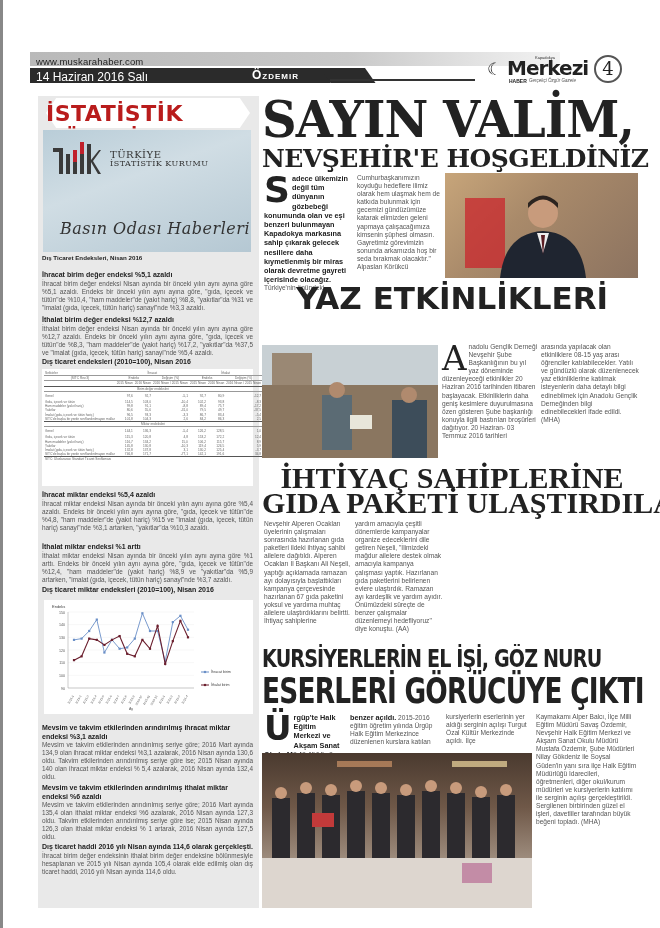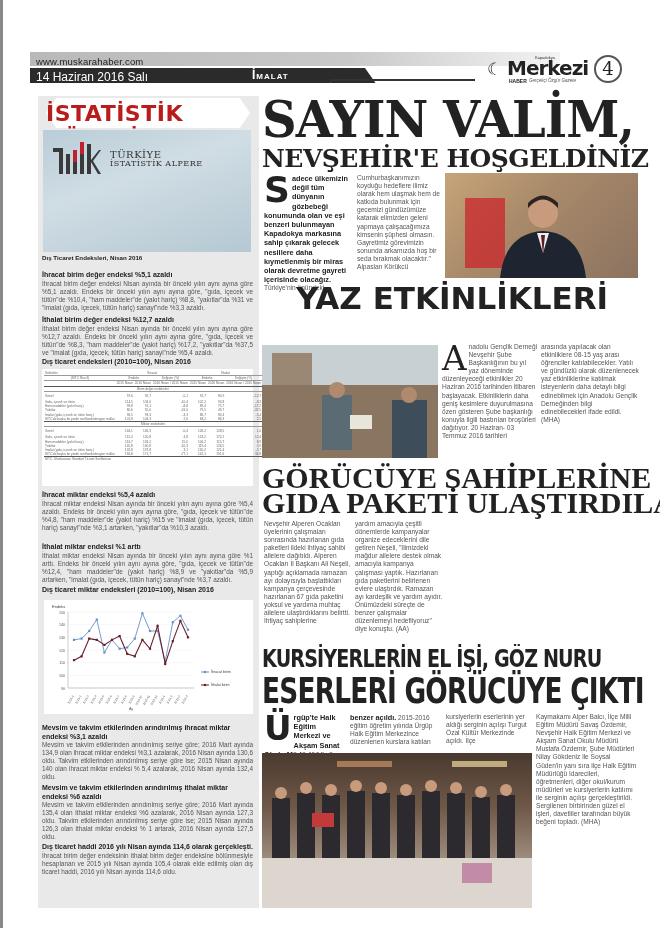--- a/index.html
+++ b/index.html
@@ -83,21 +83,21 @@
 <body>
 
 <div class="page">
   <div class="left-rule"></div>
 
   <div class="hdr-band"></div>
   <div class="hdr-url">www.muskarahaber.com</div>
   <div class="hdr-black"></div>
   <div class="hdr-black2"></div>
   <div class="hdr-date">14 Haziran 2016 Salı</div>
-  <div class="hdr-section">İmalat</div>
+  <div class="hdr-section">Özdemir</div>
   <div class="hdr-line"></div>
   <div class="logo">
     <span class="logo-swirl">☾</span>
     <span class="logo-small">Kapadokya</span>
     <span class="logo-name">Merkezi</span>
     <span class="logo-haber">HABER</span>
     <span class="logo-sub">Gerçekçi Özgür Gazete</span>
   </div>
   <div class="page-num">4</div>
 
@@ -110,21 +110,22 @@
     <rect x="6" y="8" width="4" height="26" fill="#3a3a3a"></rect>
     <rect x="13" y="14" width="4" height="20" fill="#3a3a3a"></rect>
     <rect x="20" y="10" width="4" height="24" fill="#c0202b"></rect>
     <rect x="20" y="22" width="4" height="12" fill="#3a3a3a"></rect>
     <rect x="27" y="2" width="4" height="32" fill="#c0202b"></rect>
     <rect x="27" y="14" width="4" height="20" fill="#3a3a3a"></rect>
     <rect x="34" y="4" width="4" height="30" fill="#3a3a3a"></rect>
     <polygon points="38,20 46,10 48,10 40,21 48,34 45,34 38,22" fill="#3a3a3a"></polygon>
   </svg>
   <div class="tuik-t1">TÜRKİYE</div>
-  <div class="tuik-t2">İSTATİSTİK ALPERE</div>
+  <div class="tuik-t2">İSTATİSTİK KURUMU</div>
+  <div class="basin">Basın Odası Haberleri</div>
 
   <div class="lhd" style="top:254px;font-size:6.2px;">Dış Ticaret Endeksleri, Nisan 2016</div>
 
   <div class="lhd" style="top:271px;">İhracat birim değer endeksi %5,1 azaldı</div>
   <div class="ltext" style="top:280px;">İhracat birim değer endeksi Nisan ayında bir önceki yılın aynı ayına göre %5,1 azaldı. Endeks bir önceki yılın aynı ayına göre, "gıda, içecek ve tütün"de %10,4, "ham maddeler"de (yakıt hariç) %8,8, "yakıtlar"da %31 ve "imalat (gıda, içecek, tütün hariç) sanayi"nde %3,3 azaldı.</div>
   <div class="lhd" style="top:316px;">İthalat birim değer endeksi %12,7 azaldı</div>
   <div class="ltext" style="top:325px;">İthalat birim değer endeksi Nisan ayında bir önceki yılın aynı ayına göre %12,7 azaldı. Endeks bir önceki yılın aynı ayına göre, "gıda, içecek ve tütün"de %8,3, "ham maddeler"de (yakıt hariç) %17,2, "yakıtlar"da %37,5 ve "imalat (gıda, içecek, tütün hariç) sanayi"nde %5,4 azaldı.</div>
   <div class="lhd" style="top:358px;">Dış ticaret endeksleri (2010=100), Nisan 2016</div>
 
   <div class="tbl-box"></div>
@@ -400,21 +401,21 @@
       <rect x="88" y="70" width="22" height="14" fill="#e8e6da"></rect>
       <rect x="130" y="55" width="35" height="58" fill="#3d4d5a"></rect>
       <circle cx="147" cy="50" r="8" fill="#b08a6e"></circle>
     </svg>
   </div>
   <div class="rtext" style="left:442px;top:343px;width:96px;">
     <span class="dropcap-serif">A</span><span>nadolu Gençlik Derneği Nevşehir Şube Başkanlığının bu yıl yaz döneminde düzenleyeceği etkinlikler 20 Haziran 2016 tarihinden itibaren başlayacak. Etkinliklerin daha geniş kesimlere duyurulmasına özen gösteren Şube başkanlığı konuyla ilgili bastırılan broşürleri dağıtıyor. 20 Haziran- 03 Temmuz 2016 tarihleri</span>
   </div>
   <div class="rtext" style="left:541px;top:343px;width:98px;">arasında yapılacak olan etkinliklere 08-15 yaş arası öğrenciler katılabilecekler. Yatılı ve gündüzlü olarak düzenlenecek yaz etkinliklerine katılmak isteyenlerin daha detaylı bilgi edinebilmek için Anadolu Gençlik Derneğinden bilgi edinebilecekleri ifade edildi. (MHA)</div>
 
-  <div class="headline h3a">GÖRÜCÜYE SAHİPLERİNE</div>
+  <div class="headline h3a">İHTİYAÇ SAHİPLERİNE</div>
   <div class="headline h3b">GIDA PAKETİ ULAŞTIRDILAR</div>
   <div class="rtext" style="left:264px;top:520px;width:88px;">Nevşehir Alperen Ocakları üyelerinin çalışmaları sonrasında hazırlanan gıda paketleri ildeki ihtiyaç sahibi ailelere dağıtıldı. Alperen Ocakları İl Başkanı Ali Neşeli, yaptığı açıklamada ramazan ayı dolayısıyla başlattıkları kampanya çerçevesinde hazırlanan 67 gıda paketini yoksul ve yardıma muhtaç ailelere ulaştırdıklarını belirtti. İhtiyaç sahiplerine</div>
   <div class="rtext" style="left:355px;top:520px;width:88px;">yardım amacıyla çeşitli dönemlerde kampanyalar organize edeceklerini dile getiren Neşeli, "İlimizdeki mağdur ailelere destek olmak amacıyla kampanya çalışması yaptık. Hazırlanan gıda paketlerini belirlenen evlere ulaştırdık. Ramazan ayı kardeşlik ve yardım ayıdır. Önümüzdeki süreçte de benzer çalışmalar düzenlemeyi hedefliyoruz" diye konuştu. (AA)</div>
 
   <div class="headline h4a">KURSİYERLERİN EL İŞİ, GÖZ NURU</div>
   <div class="headline h4b">ESERLERİ GÖRÜCÜYE ÇIKTI</div>
   <div class="rtext" style="left:264px;top:713px;width:80px;">
     <span class="dropcap" style="font-size:34px;line-height:28px;">Ü</span><span class="rbold">rgüp'te Halk Eğitim Merkezi ve Akşam Sanat Okulu Müdürlüğünün yılsonu</span>
   </div>
   <div class="rtext" style="left:350px;top:713px;width:90px;">

